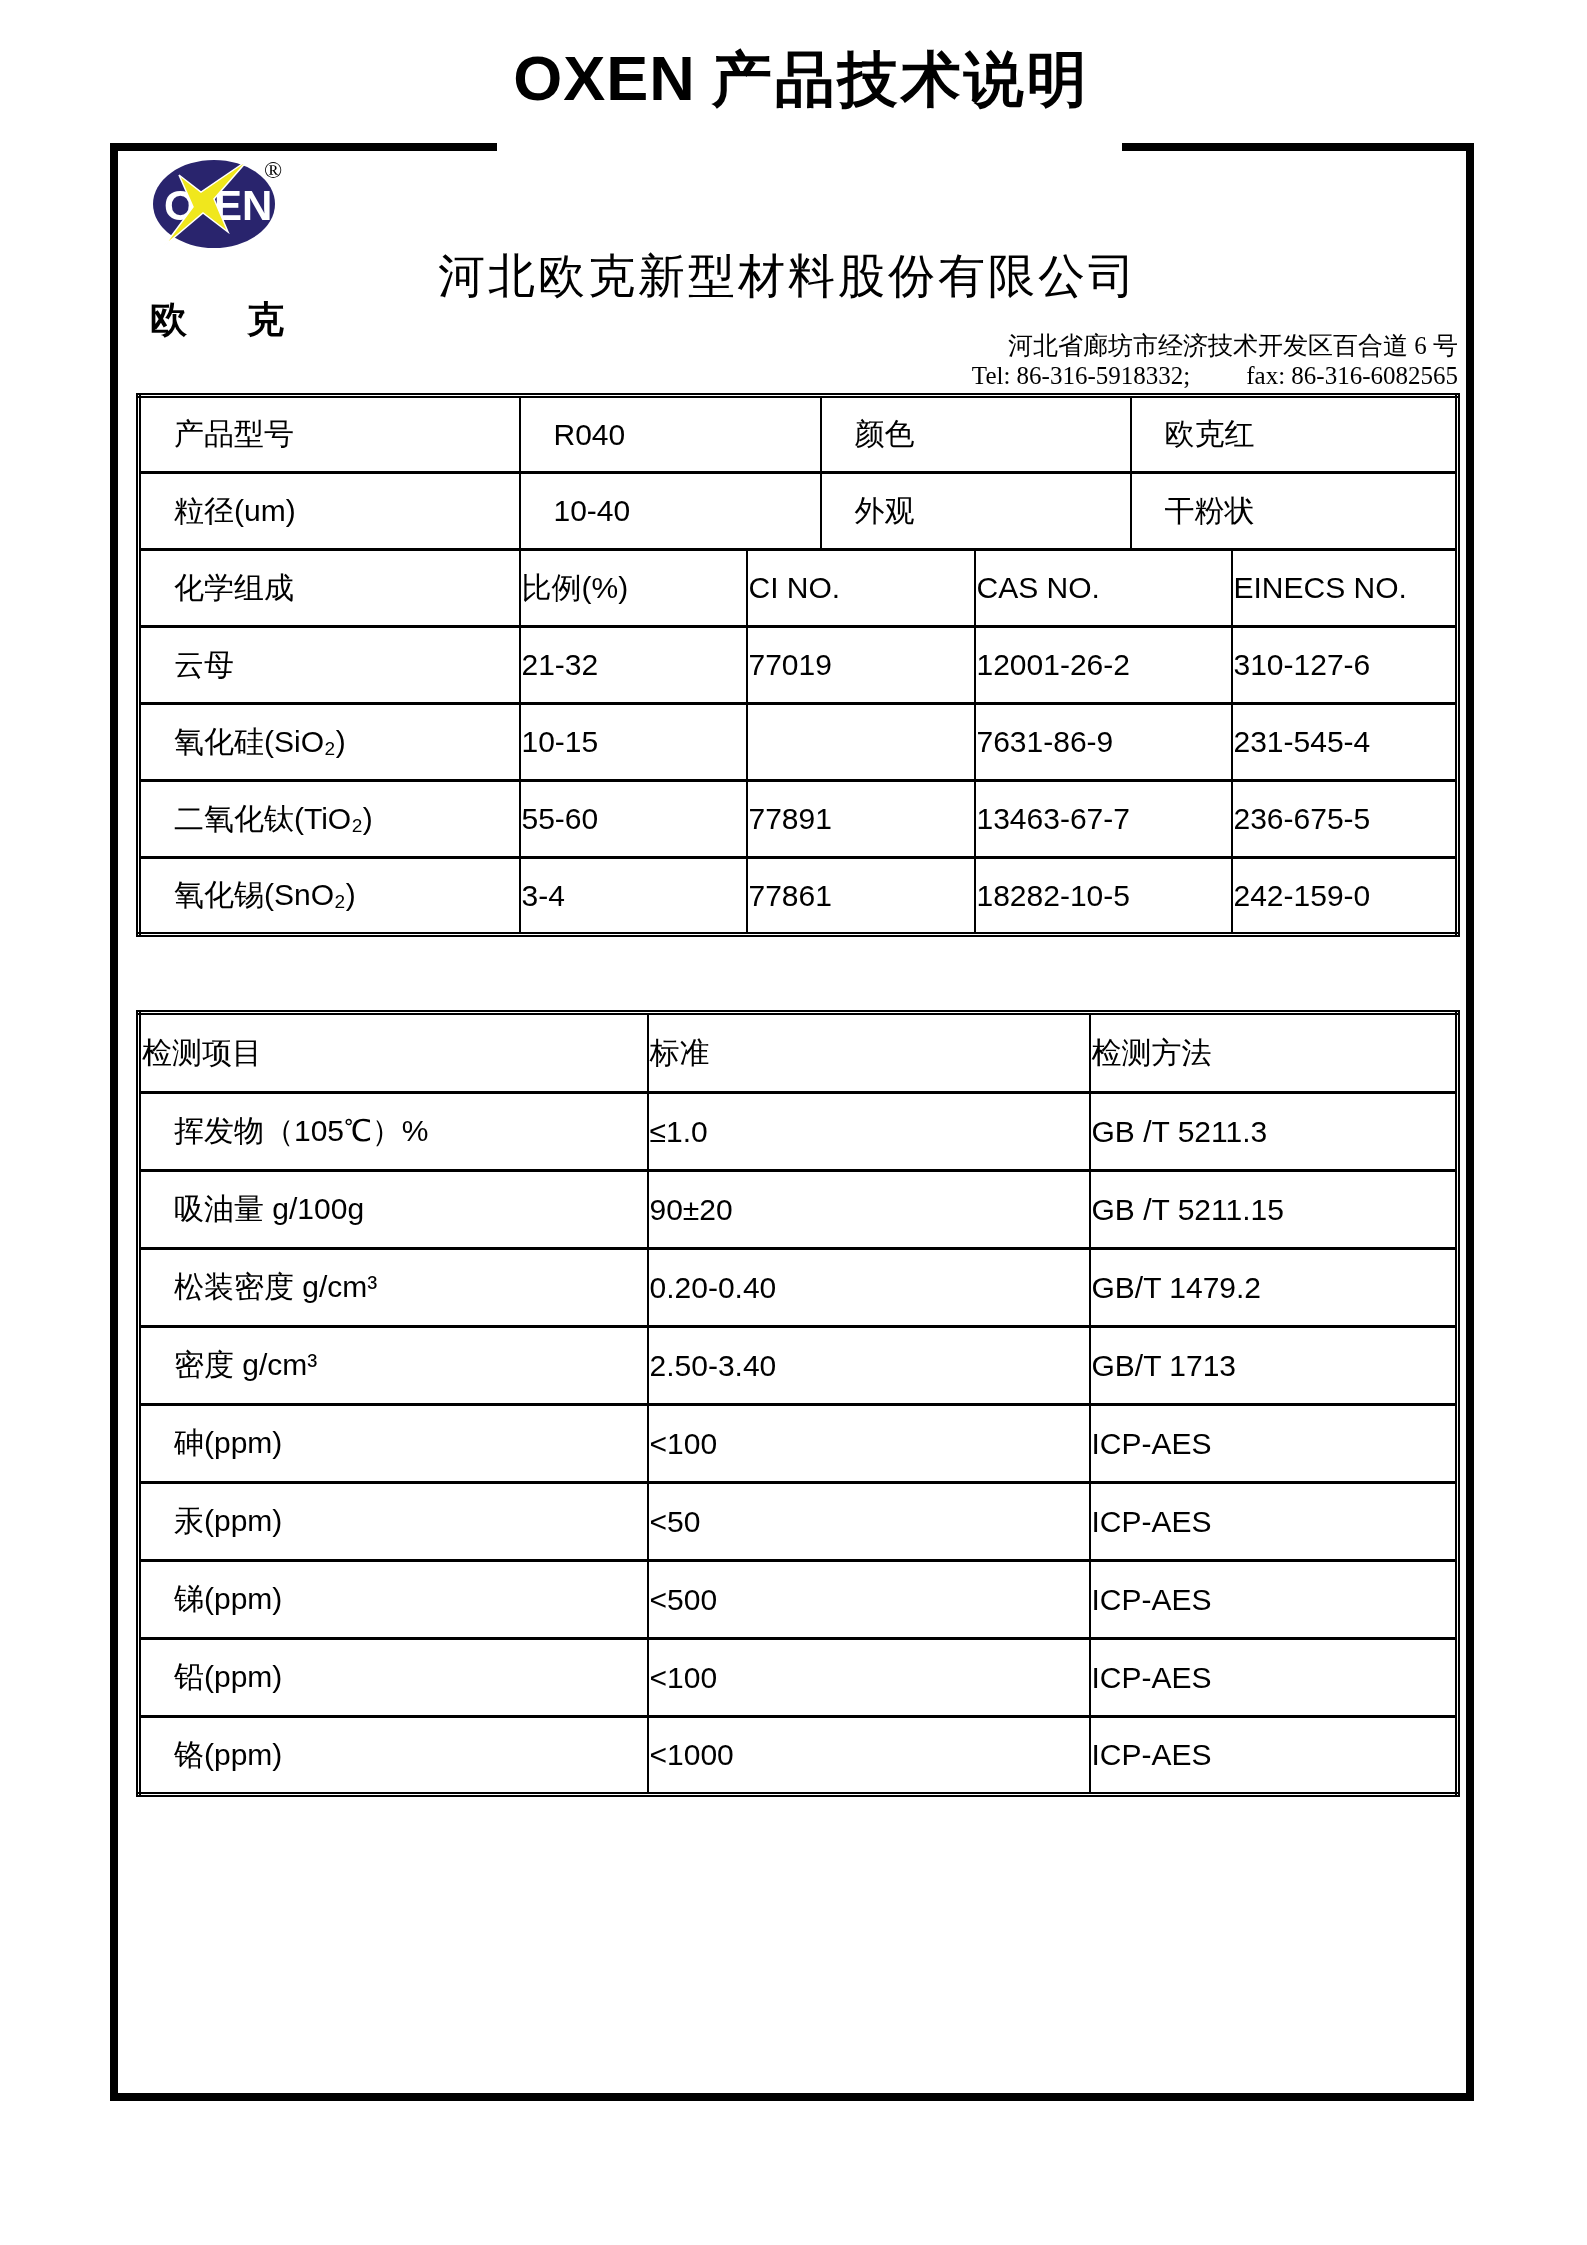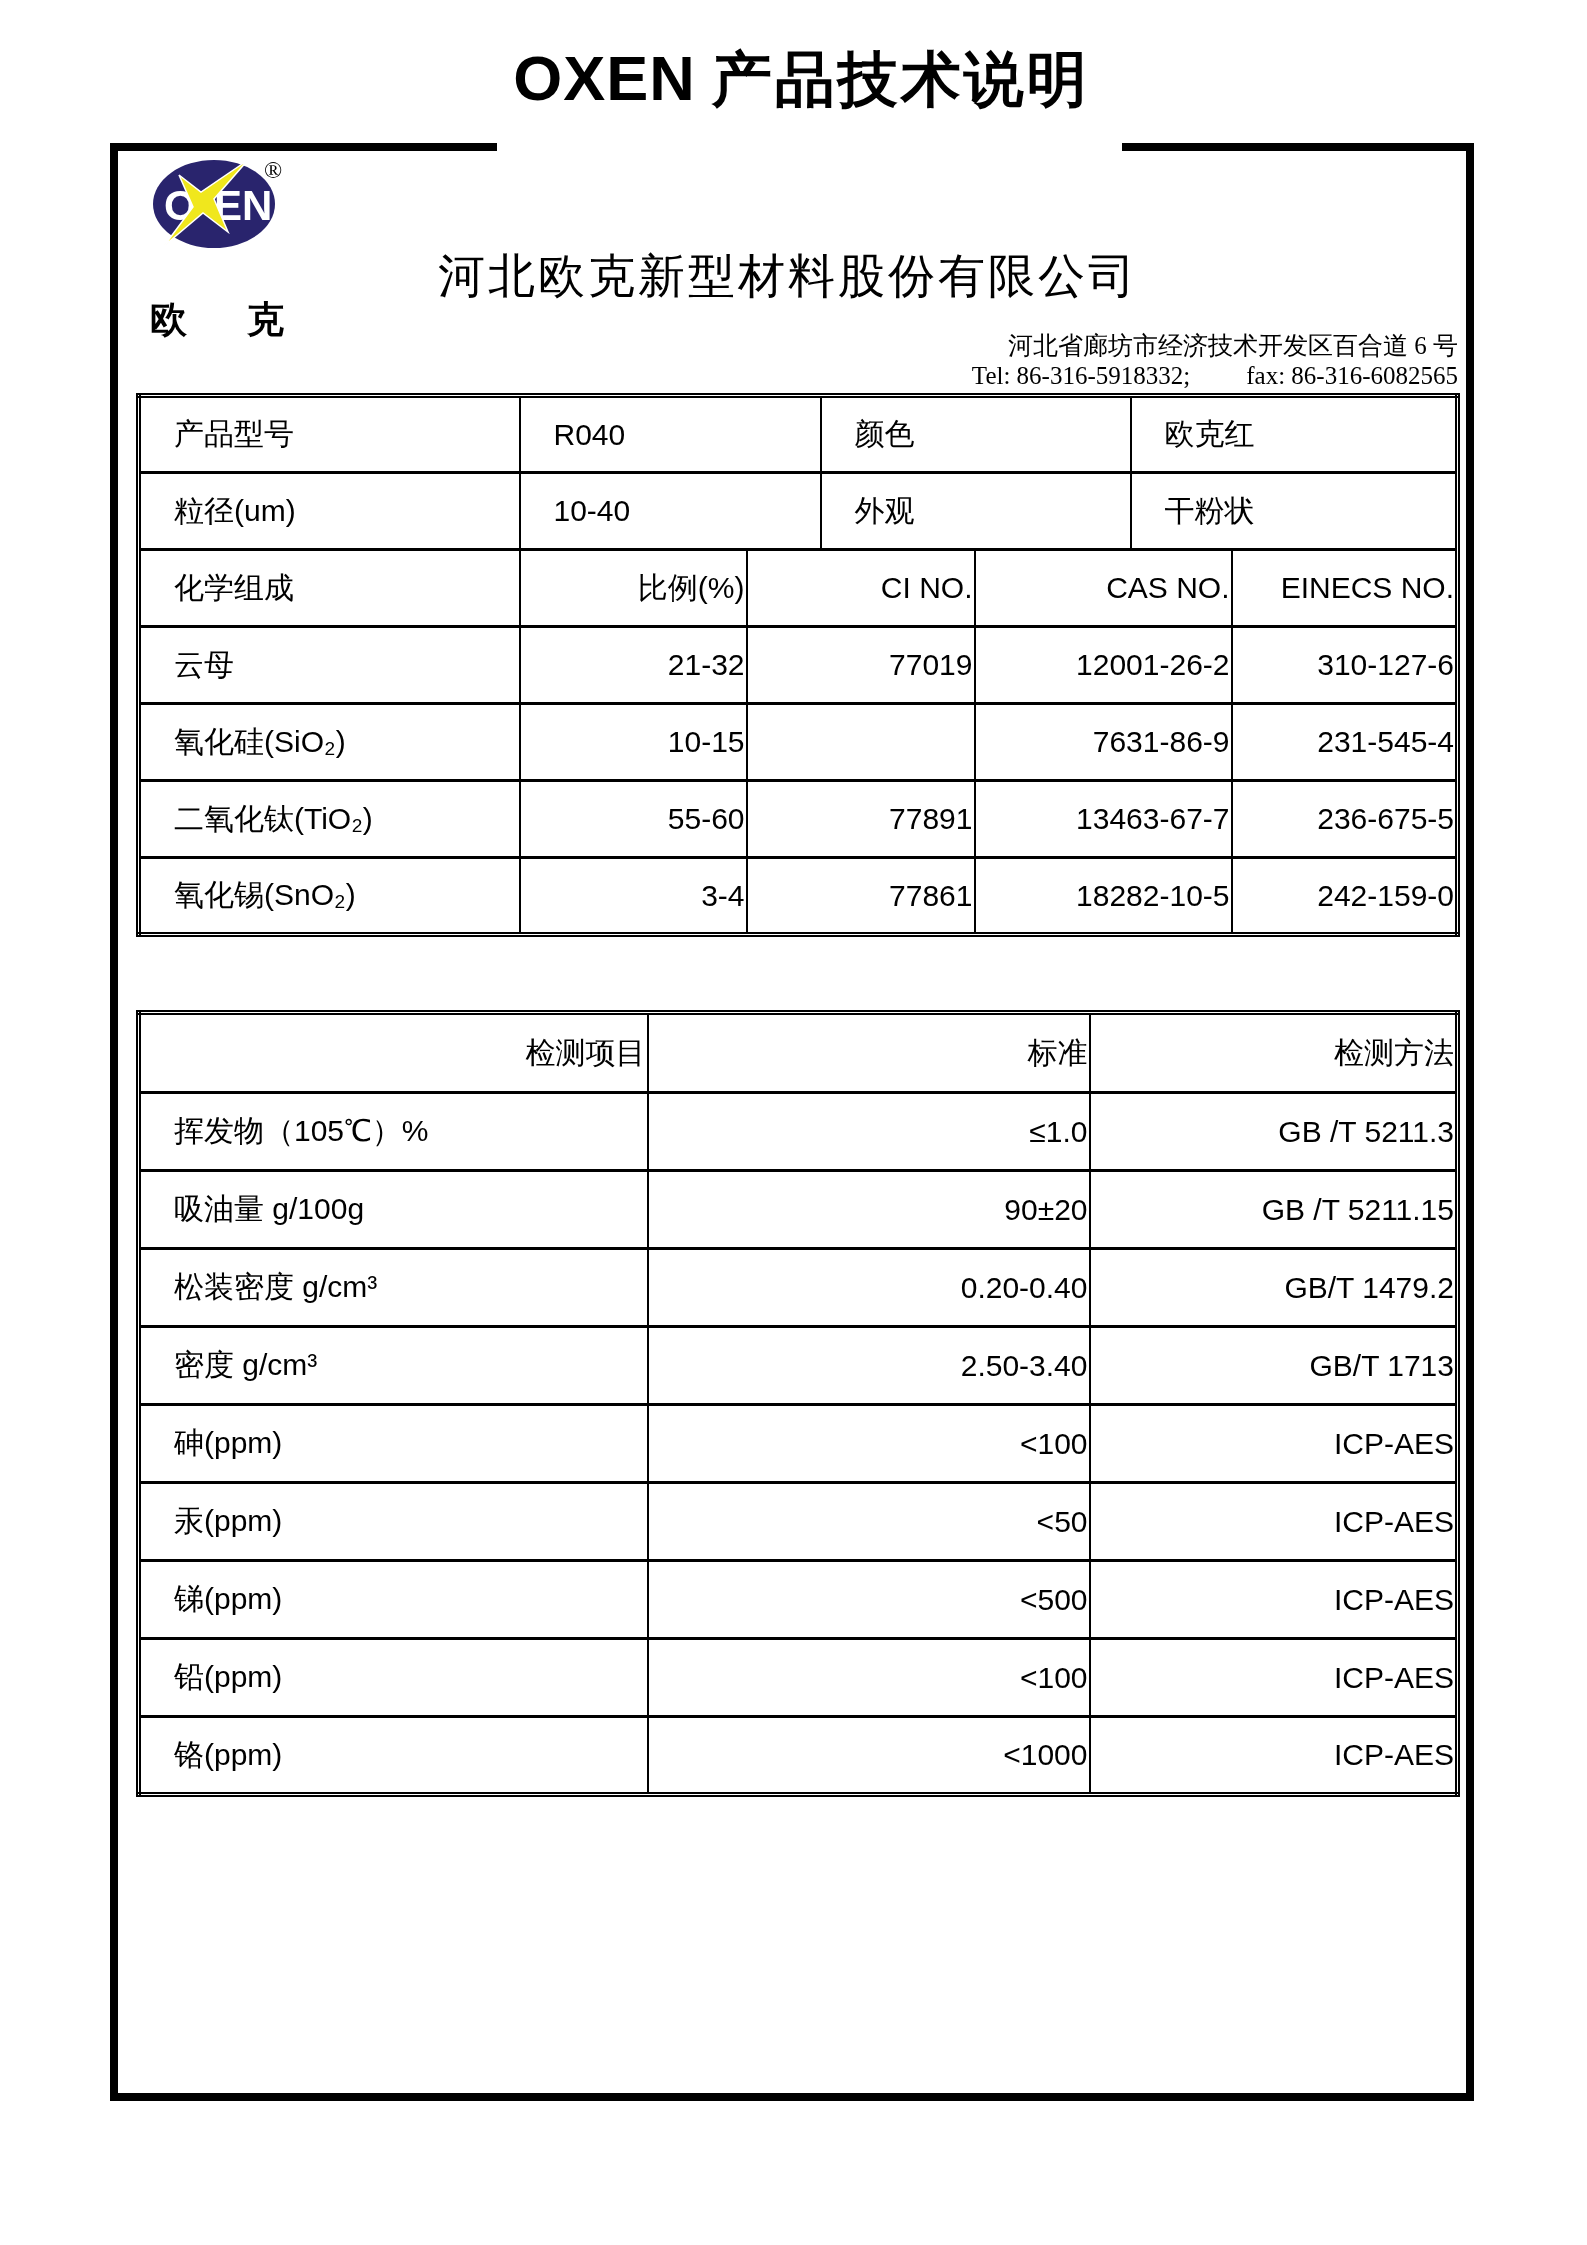--- a/index.html
+++ b/index.html
@@ -73,21 +73,21 @@
     font-size: 30px; color: #000; background: #fff;
     border: 5px double #000;
   }
   .tbl td {
     border: 2px solid #000;
     border-top-width: 3px; border-bottom-width: 3px;
     overflow: hidden; white-space: nowrap;
     vertical-align: middle;
   }
   .lft { text-align: left; padding-left: 33px; }
-  .ctr { text-align: right; }
+  .ctr { text-align: left; }
   .tbl1 { left: 18px; top: 242px; }
   .tbl1 tr { height: 77px; }
   .tbl2 { left: 18px; top: 819px; margin-top: 40px; }
   .tbl2 tr { height: 78px; }
   .tbl2 tr.hdr { height: 80px; }
 </style>
 </head>
 <body>
 
 <div class="page">

